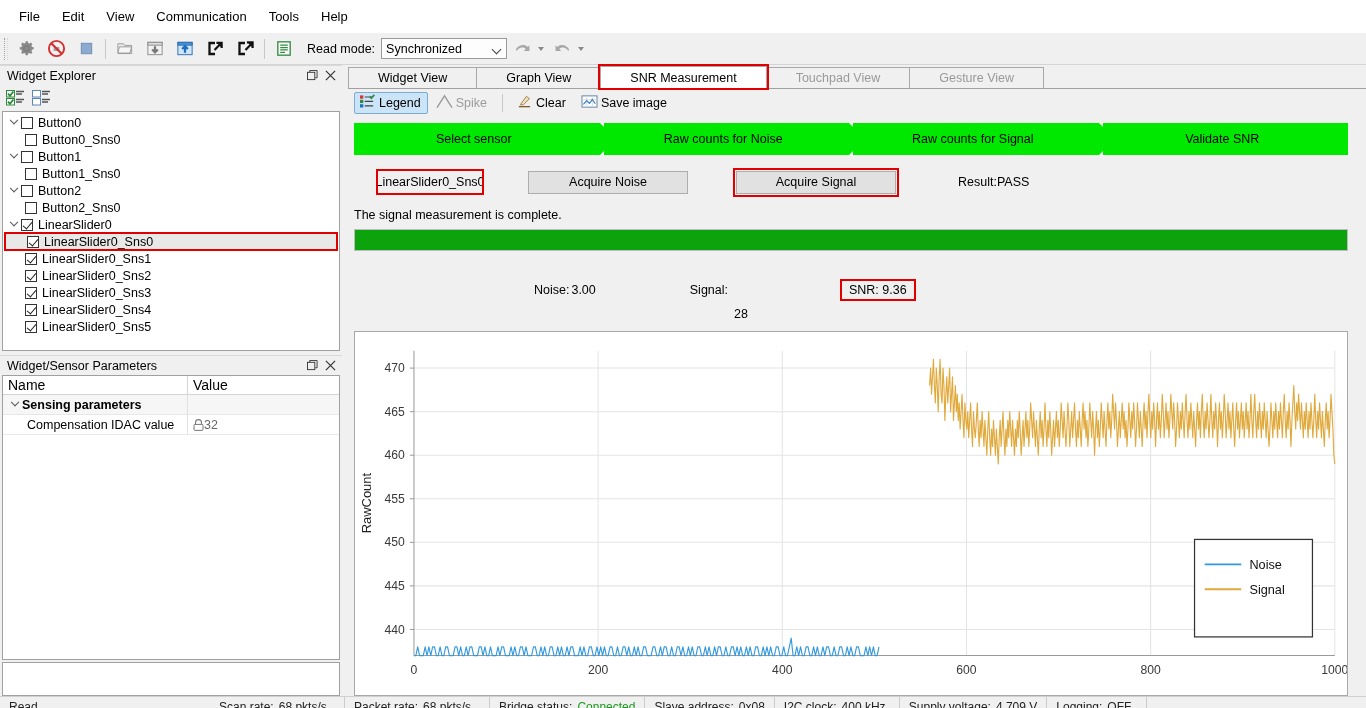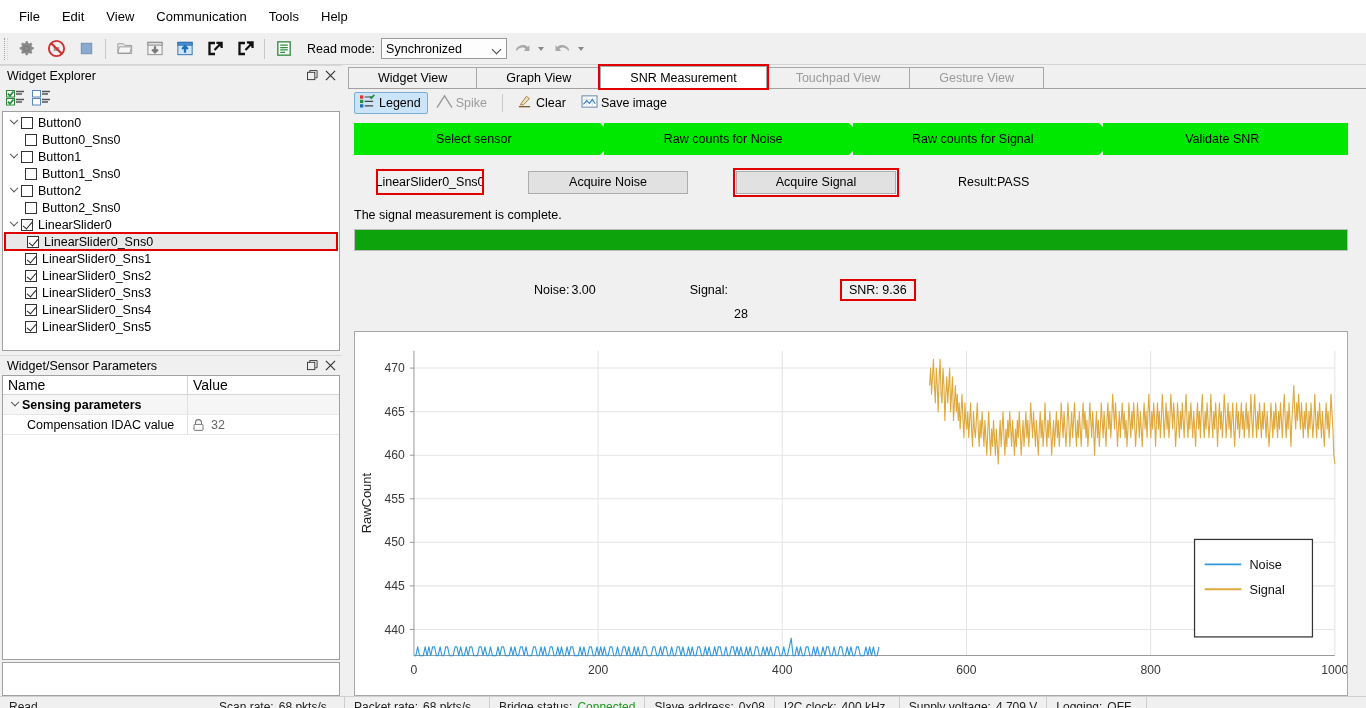--- a/index.html
+++ b/index.html
@@ -197,21 +197,20 @@
     width: 185px;
     display: flex; align-items: center;
     border-right: 1px solid #e0e0e0;
     padding-left: 5px;
   }
   .prow .c2 {
     flex: 1;
     display: flex; align-items: center;
     padding-left: 5px;
     color: #666;
-    gap: 7px;
   }
   .prow.group .c1 { font-weight: bold; padding-left: 5px; }
   .prow.group { background: #f6f6f6; }
   .lock-ico { width: 11px; height: 12px; }
   #bottom-strip {
     height: 34px;
     margin: 2px 2px 0 2px;
     background: #ffffff;
     border: 1px solid #a0a0a0;
   }

